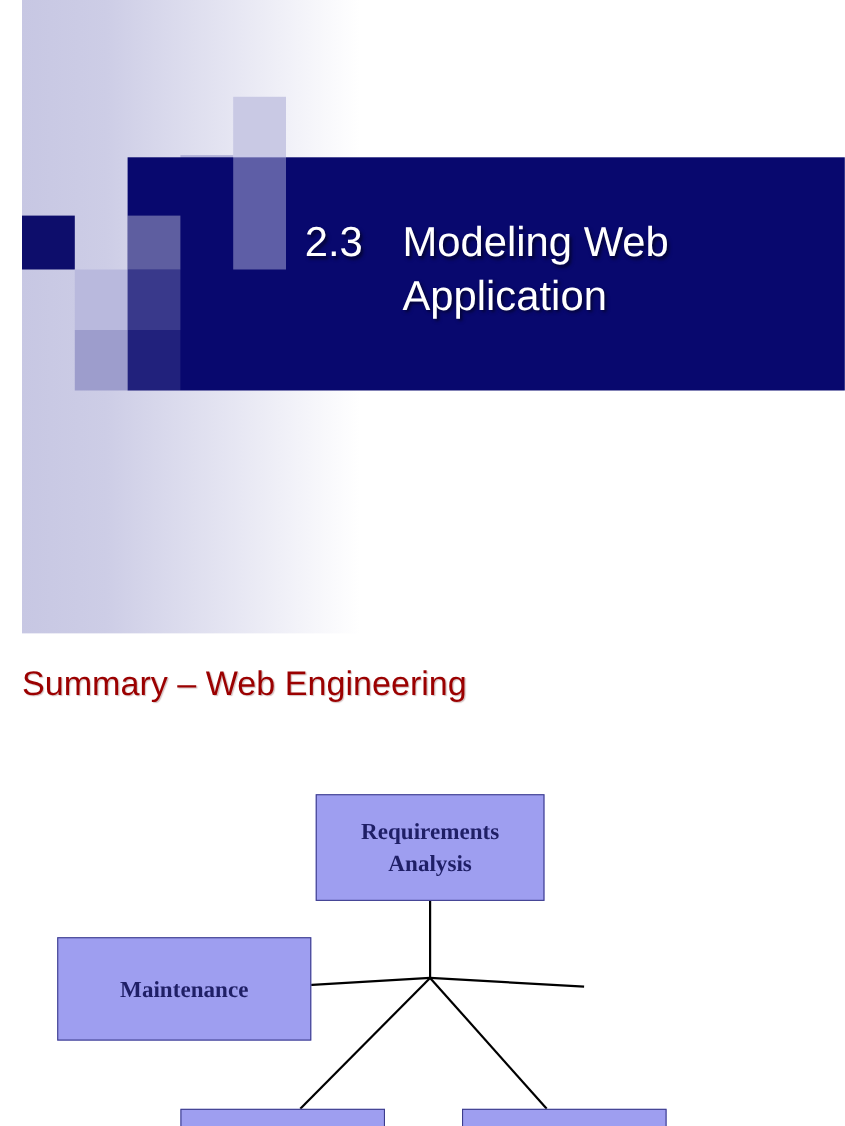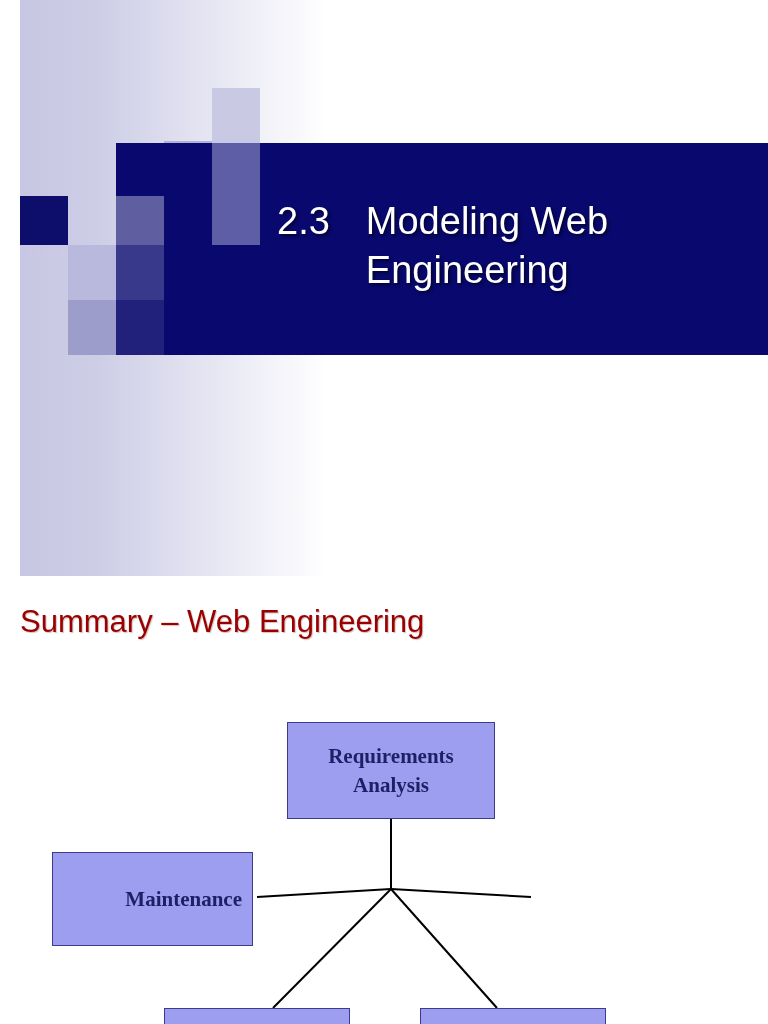--- a/index.html
+++ b/index.html
@@ -65,21 +65,21 @@
     font-family: "Liberation Serif", serif;
     font-weight: bold;
     font-size: 21px;
     color: #1f1f66;
     background: #9e9ef0;
     border: 1px solid #3c3c8c;
     padding: 4px 10px;
     line-height: 1.35;
   }
   .node-requirements { left: 267px; top: 146px; width: 208px; height: 97px; }
-  .node-maintenance  { left: 32px;  top: 276px; width: 201px; height: 94px; justify-content: flex-end; }
+  .node-maintenance  { left: 32px;  top: 276px; width: 231px; height: 94px; }
   .node-design       { left: 511px; top: 275px; width: 206px; height: 96px;
                        background: #ffa500; border-color: #8a6200; }
   .node-bottom-left  { left: 144px; top: 432px; width: 186px; height: 60px; }
   .node-bottom-right { left: 400px; top: 432px; width: 186px; height: 60px; }
 </style>
 </head>
 <body>
 
 <div class="page">
 
@@ -93,21 +93,21 @@
 
     <div class="title-bar"></div>
 
     <div class="decor" style="left:192px; top:141px; width:48px; height:104px; background:rgba(200,200,235,0.45);"></div>
     <div class="decor" style="left:96px; top:196px; width:48px; height:49px; background:rgba(255,255,255,0.35);"></div>
     <div class="decor" style="left:96px; top:245px; width:48px; height:55px; background:rgba(255,255,255,0.20);"></div>
     <div class="decor" style="left:96px; top:300px; width:48px; height:55px; background:rgba(255,255,255,0.10);"></div>
 
     <div class="slide-title">
       <span class="title-num">2.3</span>
-      <span class="title-text">Modeling Web Engineering</span>
+      <span class="title-text">Modeling Web Application</span>
     </div>
   </div>
 
   <div class="slide2">
 
     <div class="slide2-heading">Summary – Web Engineering</div>
 
     <svg class="connectors" viewBox="0 0 768 448" xmlns="http://www.w3.org/2000/svg">
       <line x1="371" y1="243" x2="371" y2="313" stroke="#000000" stroke-width="2"></line>
       <line x1="371" y1="313" x2="237" y2="321" stroke="#000000" stroke-width="2"></line>

